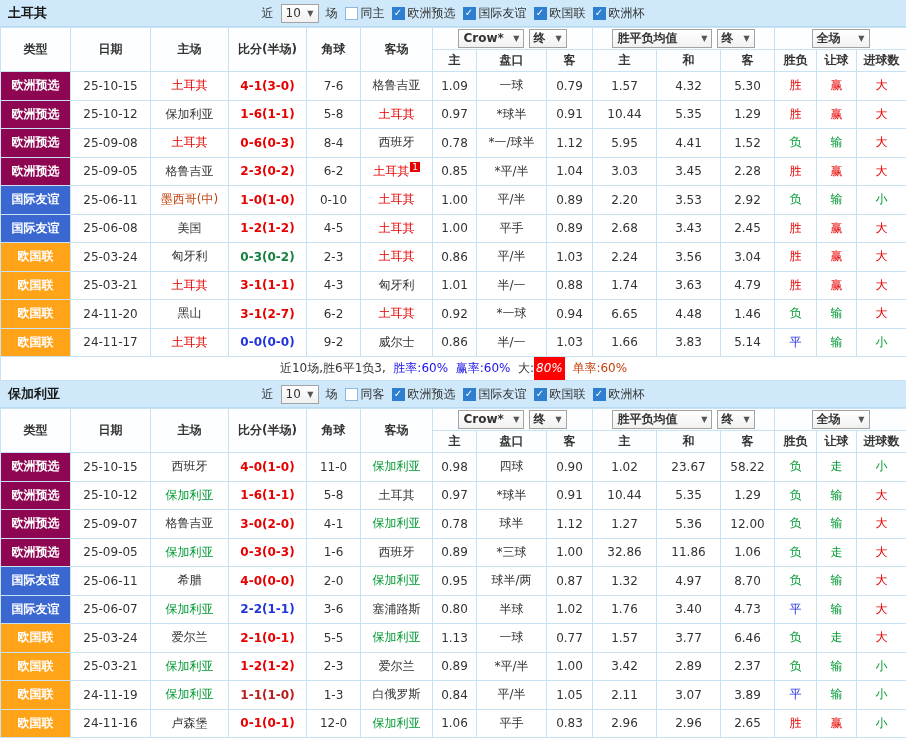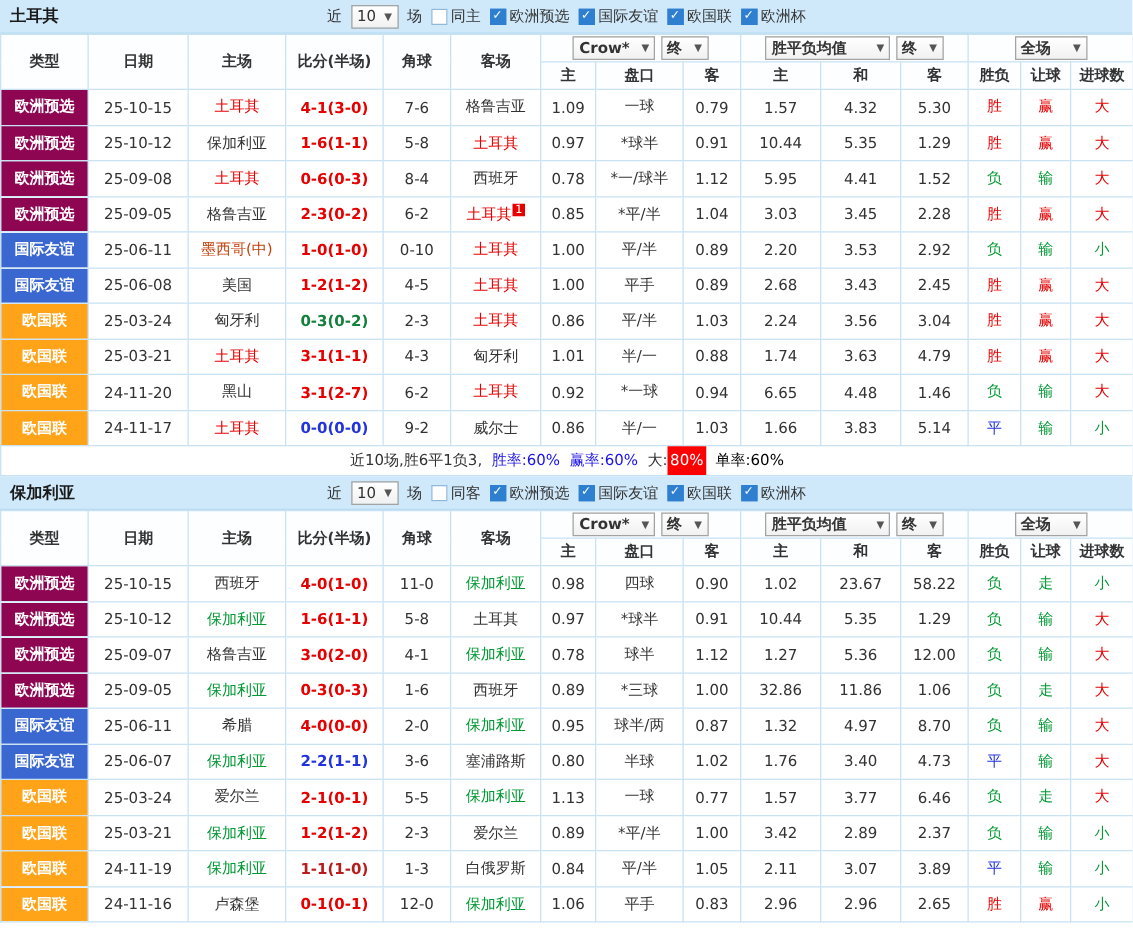--- a/index.html
+++ b/index.html
@@ -35,21 +35,21 @@
 
   
   table.grid { border-collapse:collapse; table-layout:fixed; width:906px; background:#fff; }
   .grid th, .grid td { border:1px solid #c8e1f3; text-align:center; overflow:hidden; white-space:nowrap; padding:0 1px; }
   .grid th { font-weight:bold; color:#333; background:#fdfeff; height:22px; font-size:12px; }
   .grid td { height:28.5px; font-size:12px; }
   td.type-cell { color:#fff; font-weight:bold; }
   td.score { font-weight:bold; }
   sup.badge { background:#e60000; color:#fff; font-size:9px; padding:0 2px; margin-left:1px; line-height:1.1; }
   tr.summary td { height:24px; white-space:pre-wrap; font-size:12px; }
-  tr.summary .seg-hl { padding:5px 2px; }
+  tr.summary .seg-hl { padding:5px 2px;font-style:italic; }
 </style>
 </head>
 <body>
 
 <div class="page">
   <div id="sections">
       <div class="section">
         <div class="filter-row">
     <span class="team-name">土耳其</span>
     <span class="controls">
@@ -268,21 +268,21 @@
               <td>半/一</td>
               <td>1.03</td>
               <td>1.66</td>
               <td>3.83</td>
               <td>5.14</td>
               <td style="color:#2233dd">平</td>
               <td style="color:#009933">输</td>
               <td style="color:#009933">小</td>
             </tr>
             <tr class="summary">
-              <td colspan="15"><span class="" style="color:#333333">近10场,胜6平1负3,  </span><span class="" style="color:#1a12e8">胜率:60%  </span><span class="" style="color:#1a12e8">赢率:60%  </span><span class="" style="color:#333333">大:</span><span class="seg-hl" style="color:#ffffff;background:#ff0000">80%</span><span class="" style="color:#000000">  单率:60%</span></td>
+              <td colspan="15"><span class="" style="color:#333333">近10场,胜6平1负3,  </span><span class="" style="color:#1a12e8">胜率:60%  </span><span class="" style="color:#1a12e8">赢率:60%  </span><span class="" style="color:#333333">大:</span><span class="seg-hl" style="color:#ffffff;background:#ff0000">80%</span><span class="" style="color:#c2410c">  单率:60%</span></td>
             </tr>
           </tbody>
         </table>
       </div>
       <div class="section">
         <div class="filter-row">
     <span class="team-name">保加利亚</span>
     <span class="controls">
       <span>近</span>
       <span class="dd" style="min-width:38px">10<i class="arr">▼</i></span>

